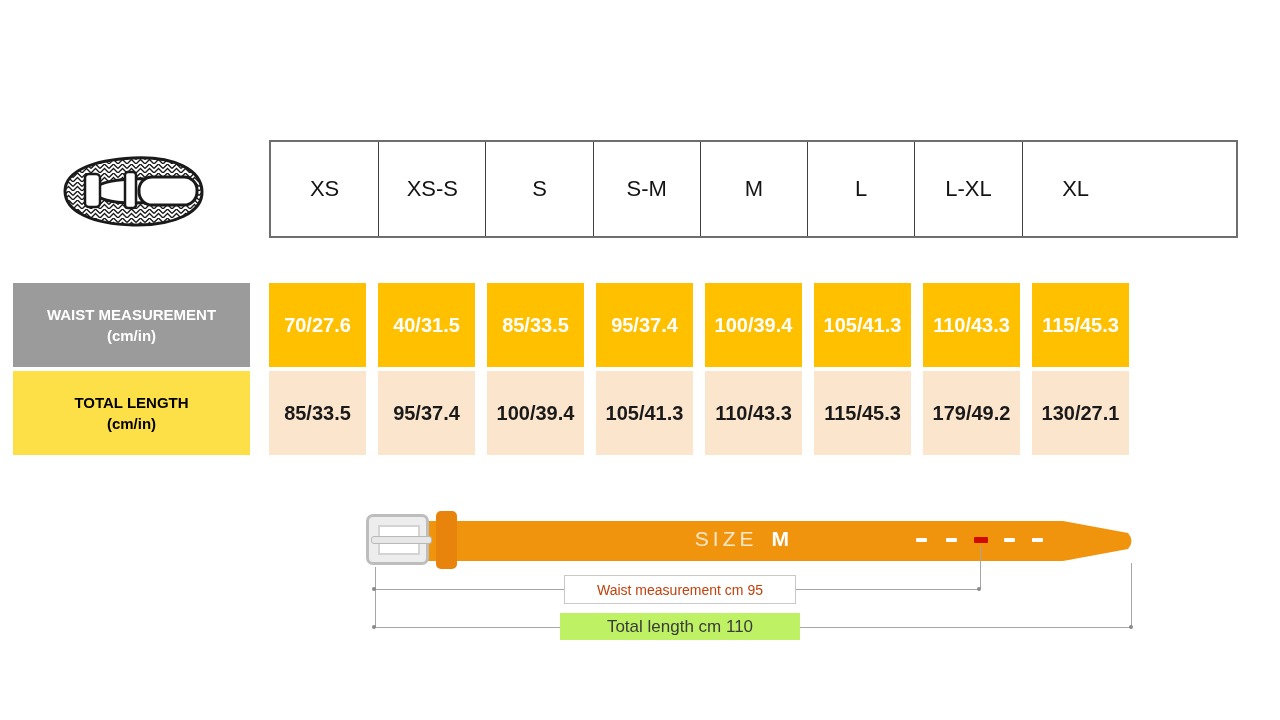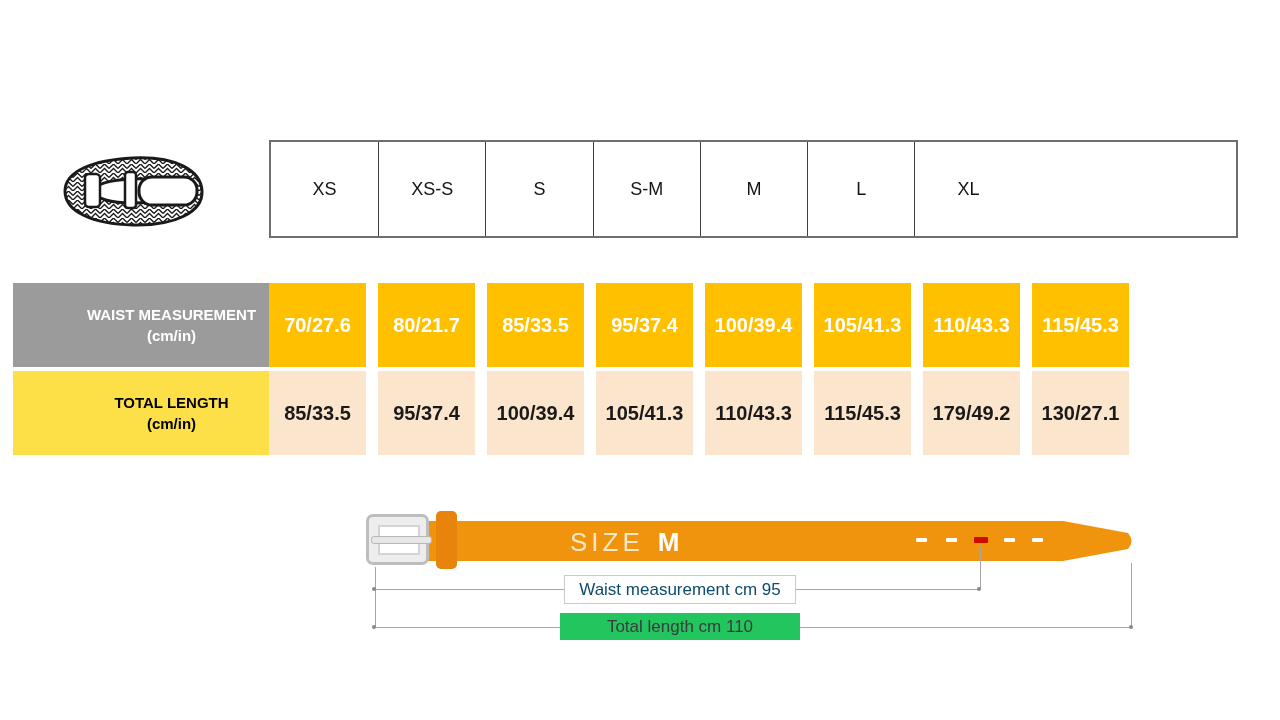--- a/index.html
+++ b/index.html
@@ -4,27 +4,27 @@
 <style>
   html,body{margin:0;padding:0;background:#fff;}
   .page{position:relative;width:1280px;height:720px;background:#ffffff;
         font-family:"Liberation Sans",sans-serif;overflow:hidden;}
 
   
   .size-header{position:absolute;left:269px;top:140px;width:969px;height:98px;
                display:grid;grid-template-columns:repeat(9,1fr);
                border:2px solid #6e6e6e;box-sizing:border-box;background:#fff;}
   .size-header .hcell{display:flex;align-items:center;justify-content:center;
-               font-size:18px;color:#141414;border-left:1px solid #3f3f3f;}
+               font-size:22px;color:#141414;border-left:1px solid #3f3f3f;}
   .size-header .hcell:first-child{border-left:none;}
 
   
   .row-label{position:absolute;left:13px;width:237px;height:84px;
              display:flex;flex-direction:column;align-items:center;justify-content:center;
-             font-weight:bold;font-size:15px;line-height:1.4;text-align:center;padding-left:40px;}
+             font-weight:bold;font-size:15px;line-height:1.4;text-align:center;}
   .waist-label{top:283px;background:#9c9b9b;color:#ffffff;}
   .length-label{top:371px;background:#fde047;color:#000000;}
 
   
   .value-row{position:absolute;left:269px;width:969px;height:84px;
              display:grid;grid-template-columns:repeat(9,1fr);gap:12px;}
   .waist-row{top:283px;}
   .length-row{top:371px;}
   .vcell{display:flex;align-items:center;justify-content:center;
          font-weight:bold;font-size:20px;}
@@ -37,35 +37,35 @@
   
   .abs{position:absolute;}
   .buckle-outer{left:366px;top:514px;width:63px;height:51px;background:#ededed;
                 border:3px solid #bdbdbd;border-radius:7px;box-sizing:border-box;}
   .buckle-inner{left:378px;top:525px;width:42px;height:30px;background:#ffffff;
                 border:2px solid #d4d4d4;box-sizing:border-box;}
   .buckle-bar{left:371px;top:536px;width:61px;height:8px;background:#e7e7e7;
               border:1px solid #b8b8b8;border-radius:3px;box-sizing:border-box;}
   .belt-keeper{left:436px;top:511px;width:21px;height:58px;background:#e8830b;border-radius:5px;}
   .belt-strap{left:419px;top:519px;}
-  .size-text{left:570px;top:527px;width:220px;text-align:left;font-size:26px;white-space:nowrap;}
+  .size-text{left:570px;top:527px;width:220px;text-align:right;font-size:21px;white-space:nowrap;}
   .size-text .size-word{color:rgba(255,255,255,0.78);letter-spacing:4px;}
   .size-text .size-val{color:#ffffff;font-weight:bold;margin-left:14px;letter-spacing:1px;}
   .hole{top:538px;height:4px;width:11px;background:#ffffff;border-radius:1px;}
   .hole-red{top:537px;height:6px;width:14px;background:#cf0b00;border-radius:1px;}
 
   .mline{background:#a6a6a6;}
   .vline{width:1px;}
   .hline{height:1px;}
   .dot{width:4px;height:4px;background:#8a8a8a;border-radius:50%;}
   .waist-box{left:564px;top:575px;width:232px;height:29px;background:#ffffff;
              border:1px solid #c9c9c9;box-sizing:border-box;
              display:flex;align-items:center;justify-content:center;
-             font-size:17px;color:#0c4a6e;}
-  .total-text{left:560px;top:613px;width:240px;height:27px;background:#22c55e;
+             font-size:14px;color:#c2410c;}
+  .total-text{left:560px;top:613px;width:240px;height:27px;background:#bef264;
               display:flex;align-items:center;justify-content:center;
               font-size:17px;color:#3b3b3b;text-align:right;}
 </style>
 </head>
 <body>
 
 <div class="page">
 
   <svg class="belt-illustration" viewBox="0 0 160 90">
     <defs>
@@ -81,30 +81,31 @@
     <rect x="84" y="31" width="58" height="28" rx="13" fill="#ffffff" stroke="#1a1a1a" stroke-width="3"></rect>
   </svg>
 
   <div class="size-header">
     <div class="hcell">XS</div>
     <div class="hcell">XS-S</div>
     <div class="hcell">S</div>
     <div class="hcell">S-M</div>
     <div class="hcell">M</div>
     <div class="hcell">L</div>
+    <div class="hcell">L-XL</div>
     <div class="hcell">XL</div>
   </div>
 
   <div class="row-label waist-label">
     <span>WAIST MEASUREMENT</span>
     <span>(cm/in)</span>
   </div>
   <div class="value-row waist-row">
     <div class="vcell">70/27.6</div>
-    <div class="vcell">80/21.7</div>
+    <div class="vcell">40/31.5</div>
     <div class="vcell">85/33.5</div>
     <div class="vcell">95/37.4</div>
     <div class="vcell">100/39.4</div>
     <div class="vcell">105/41.3</div>
     <div class="vcell">110/43.3</div>
     <div class="vcell">115/45.3</div>
   </div>
 
   <div class="row-label length-label">
     <span>TOTAL LENGTH</span>

